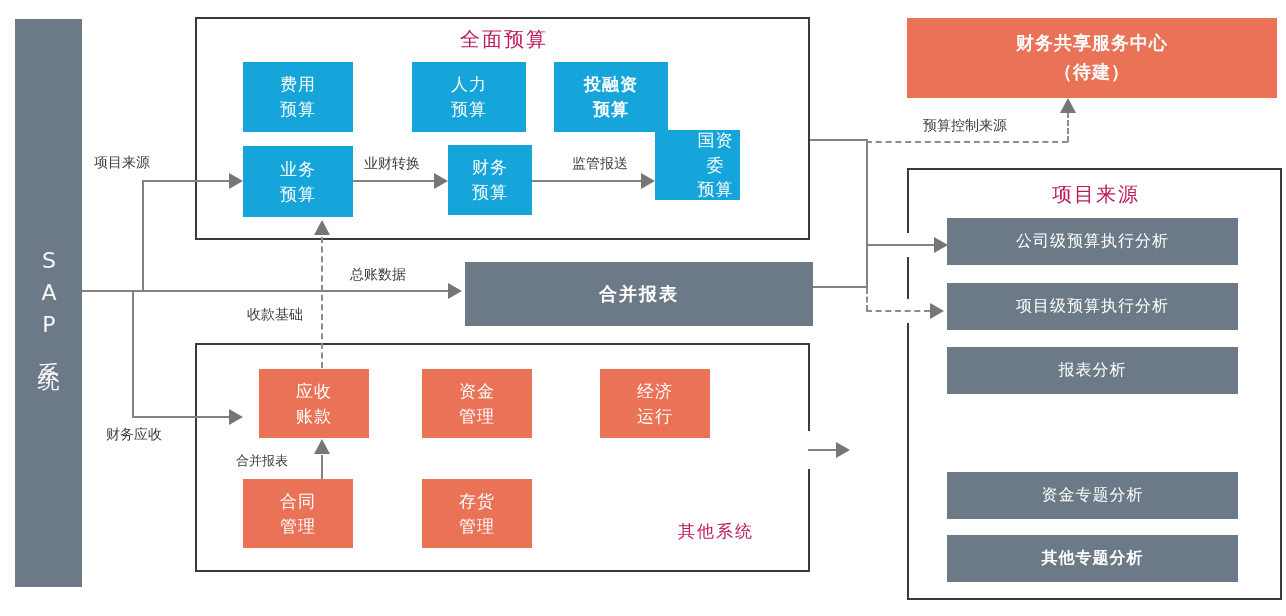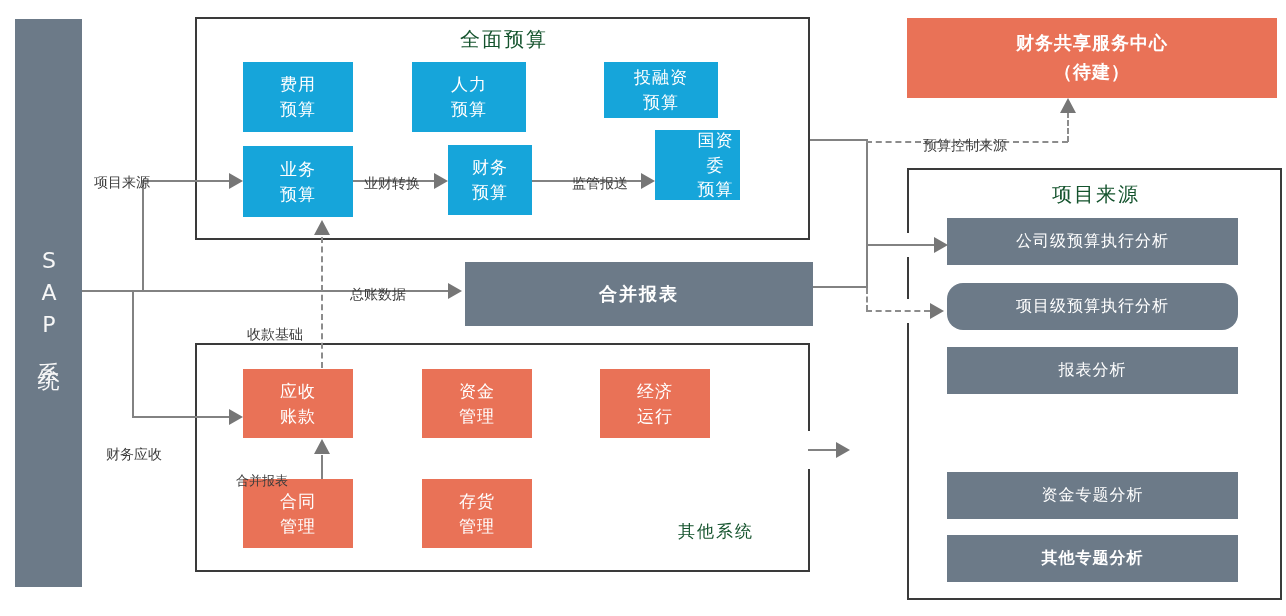--- a/index.html
+++ b/index.html
@@ -3,21 +3,21 @@
 <meta charset="utf-8">
 <style>
   :root{
     --blue:#16a5da; --orange:#e97257; --slate:#6c7a88;
     --line:#828282; --border:#3a3a3a; --label:#3c3c3c;
   }
   html,body{margin:0;padding:0;background:#ffffff;}
   body{font-family:"DejaVu Sans","Liberation Sans",sans-serif;}
   #canvas{position:relative;width:1286px;height:616px;background:#fff;overflow:hidden;}
   .panel{position:absolute;border:2px solid var(--border);background:#fff;box-sizing:border-box;z-index:1;}
-  .panel-title{position:absolute;color:#14532d;font-size:20px;letter-spacing:2px;z-index:2;white-space:nowrap;}
+  .panel-title{position:absolute;color:#be185d;font-size:20px;letter-spacing:2px;z-index:2;white-space:nowrap;}
 
   .node{position:absolute;display:flex;align-items:center;justify-content:center;
         text-align:center;color:#ffffff;z-index:2;box-sizing:border-box;}
   .ml{white-space:pre-line;}
   .blue{background:var(--blue);font-size:17px;line-height:1.45;letter-spacing:1px;}
   .orange{background:var(--orange);font-size:17px;line-height:1.45;letter-spacing:1px;}
   .slate-bar{background:var(--slate);font-size:16px;letter-spacing:1px;}
   .wide-bar{background:var(--slate);font-size:18px;font-weight:bold;letter-spacing:2px;}
   .ssc{background:var(--orange);font-size:18px;font-weight:bold;line-height:1.6;letter-spacing:1px;}
 
@@ -30,21 +30,21 @@
   .dash-h{position:absolute;height:0;border-top:2px dashed #8c8c8c;z-index:4;}
   .dash-v{position:absolute;width:0;border-left:2px dashed #8c8c8c;z-index:4;}
 
   .arr-r{position:absolute;width:0;height:0;border-top:8px solid transparent;
          border-bottom:8px solid transparent;border-left:14px solid #767676;z-index:5;}
   .arr-u{position:absolute;width:0;height:0;border-left:8px solid transparent;
          border-right:8px solid transparent;border-bottom:15px solid #767676;z-index:5;}
 
   .patch{position:absolute;background:#ffffff;z-index:3;}
 
-  .edge-label{position:absolute;color:var(--label);font-size:14px;z-index:5;white-space:nowrap;margin-top:20px;}
+  .edge-label{position:absolute;color:var(--label);font-size:14px;z-index:5;white-space:nowrap;}
 </style>
 </head>
 <body>
 
 <div id="canvas">
 
   <div class="sap" style="left:15px;top:19px;width:67px;height:568px;">
     <div class="sap-label">SAP系统</div>
   </div>
 
@@ -54,47 +54,47 @@
   <div class="panel" style="left:195px;top:343px;width:615px;height:229px;"></div>
   <div class="panel-title" style="left:678px;top:520px;font-size:17px;">其他系统</div>
 
   <div class="panel" style="left:907px;top:168px;width:375px;height:432px;"></div>
   <div class="panel-title" style="left:1052px;top:181px;">项目来源</div>
 
   <div class="node blue ml" style="left:243px;top:62px;width:110px;height:70px;">费用
 预算</div>
   <div class="node blue ml" style="left:412px;top:62px;width:114px;height:70px;">人力
 预算</div>
-  <div class="node blue ml" style="left:604px;top:62px;width:114px;height:56px;">投融资
+  <div class="node blue ml" style="left:554px;top:62px;width:114px;height:70px;font-weight:bold;">投融资
 预算</div>
   <div class="node blue ml" style="left:243px;top:146px;width:110px;height:71px;">业务
 预算</div>
   <div class="node blue ml" style="left:448px;top:145px;width:84px;height:70px;">财务
 预算</div>
   <div class="node blue ml" style="left:655px;top:130px;width:85px;height:70px;padding-left:36px;">国资委
 预算</div>
 
   <div class="node wide-bar" style="left:465px;top:262px;width:348px;height:64px;">合并报表</div>
 
-  <div class="node orange ml" style="left:243px;top:369px;width:110px;height:69px;">应收
+  <div class="node orange ml" style="left:259px;top:369px;width:110px;height:69px;">应收
 账款</div>
   <div class="node orange ml" style="left:422px;top:369px;width:110px;height:69px;">资金
 管理</div>
   <div class="node orange ml" style="left:600px;top:369px;width:110px;height:69px;">经济
 运行</div>
   <div class="node orange ml" style="left:243px;top:479px;width:110px;height:69px;">合同
 管理</div>
   <div class="node orange ml" style="left:422px;top:479px;width:110px;height:69px;">存货
 管理</div>
 
   <div class="node ssc ml" style="left:907px;top:18px;width:370px;height:80px;">财务共享服务中心
 （待建）</div>
 
   <div class="node slate-bar" style="left:947px;top:218px;width:291px;height:47px;">公司级预算执行分析</div>
-  <div class="node slate-bar" style="left:947px;top:283px;width:291px;height:47px;border-radius:16px;">项目级预算执行分析</div>
+  <div class="node slate-bar" style="left:947px;top:283px;width:291px;height:47px;">项目级预算执行分析</div>
   <div class="node slate-bar" style="left:947px;top:347px;width:291px;height:47px;">报表分析</div>
   <div class="node slate-bar" style="left:947px;top:472px;width:291px;height:47px;">资金专题分析</div>
   <div class="node slate-bar" style="left:947px;top:535px;width:291px;height:47px;font-weight:bold;">其他专题分析</div>
 
   <div class="patch" style="left:902px;top:233px;width:11px;height:24px;"></div>
   <div class="patch" style="left:902px;top:299px;width:11px;height:24px;"></div>
   <div class="patch" style="left:803px;top:431px;width:12px;height:38px;"></div>
 
   <div class="line-h" style="left:82px;top:290px;width:366px;"></div>
   <div class="arr-r" style="left:448px;top:283px;"></div>

